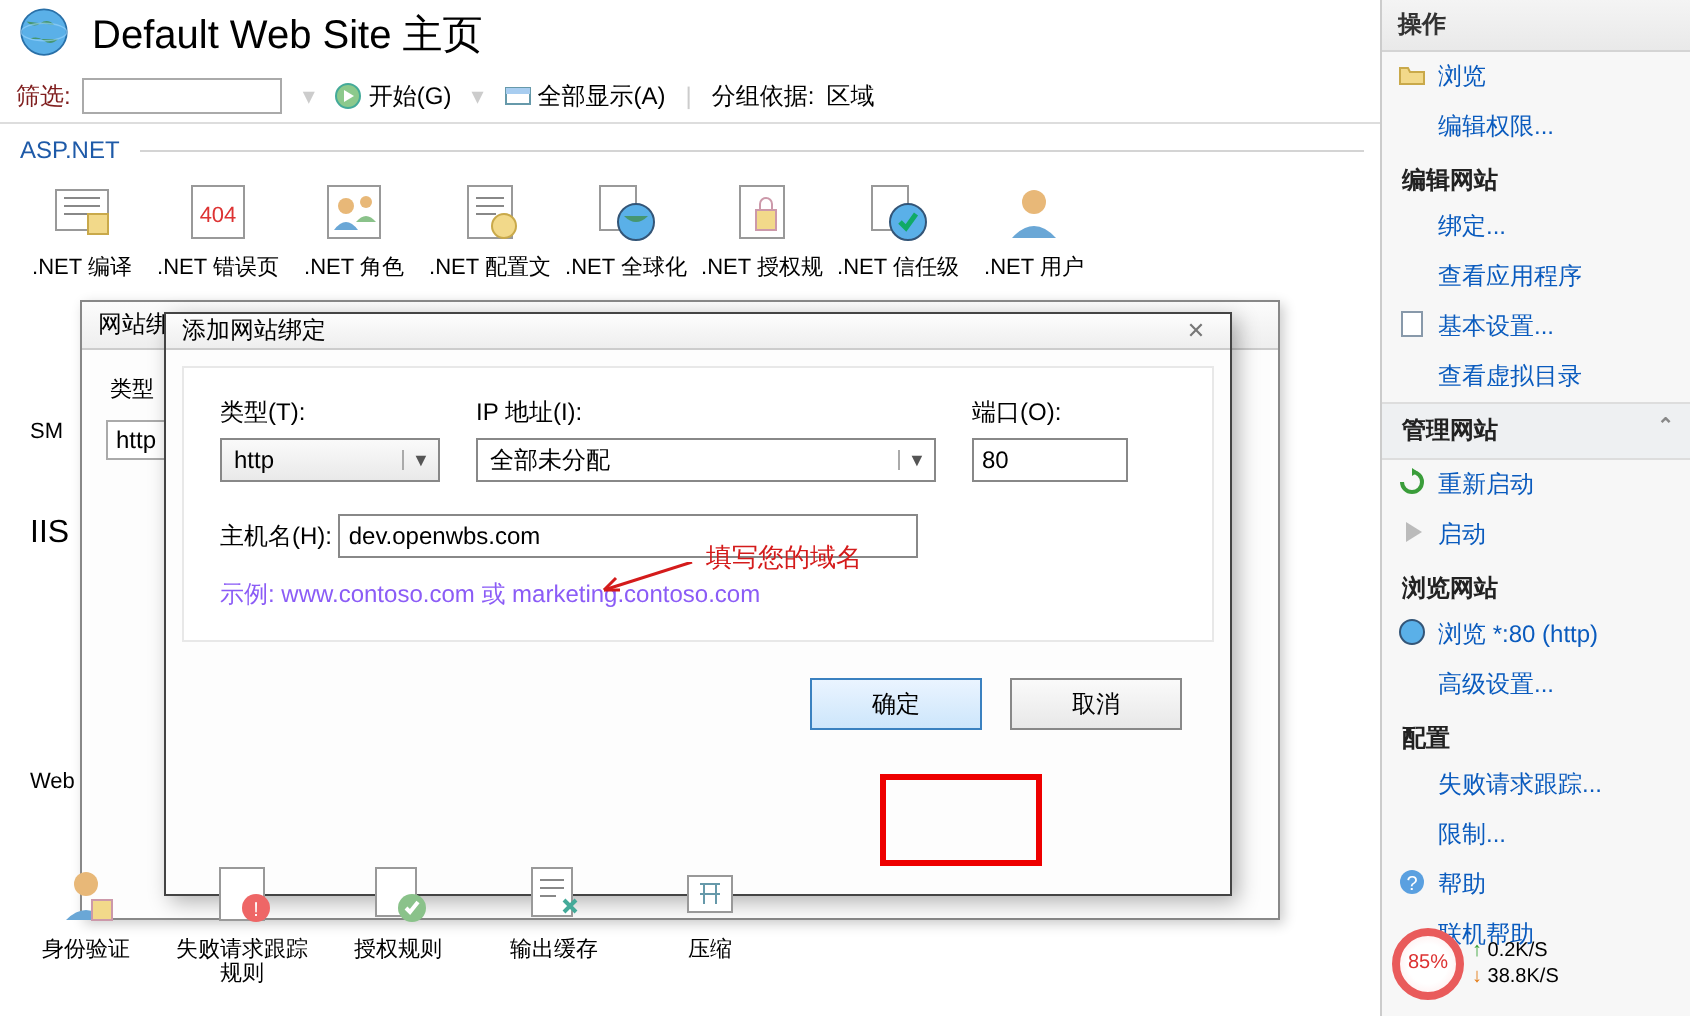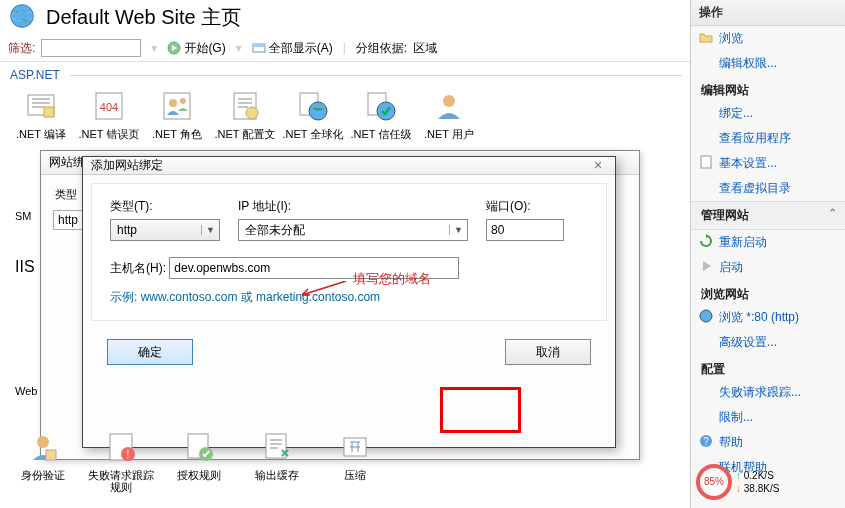--- a/index.html
+++ b/index.html
@@ -46,24 +46,24 @@
     .field-row { display: flex; gap: 18px; }
     .field-col { display: flex; flex-direction: column; }
     .field-label { font-size: 12px; margin-bottom: 4px; }
     .combo { display: flex; align-items: center; border: 1px solid #888; height: 22px; background: linear-gradient(#fafafa,#e9e9e9); }
     .combo .combo-text { padding: 0 6px; flex: 1; }
     .combo .combo-arrow { border-left: 1px solid #aaa; width: 18px; text-align: center; font-size: 9px; color: #555; }
     .combo.type { width: 110px; }
     .combo.ip { width: 230px; background: #fff; }
     .port-input { width: 78px; height: 22px; border: 1px solid #888; padding: 0 4px; font-size: 12px; }
     .host-input { width: 290px; height: 22px; border: 1px solid #888; padding: 0 4px; font-size: 12px; margin-top: 2px; }
-    .example-text { color: #0369a1; font-size: 12px; margin-top: 10px; }
+    .example-text { color: #8b5cf6; font-size: 12px; margin-top: 10px; }
     .annotation { color: #d41b1b; font-size: 13px; position: absolute; left: 270px; top: 87px; }
     .arrow-line { position: absolute; left: 215px; top: 98px; width: 52px; height: 16px; }
-    .button-row { display: flex; justify-content: space-between; gap: 14px; padding: 10px 24px; }
+    .button-row { display: flex; justify-content: flex-end; gap: 14px; padding: 10px 24px; }
     .dlg-btn { width: 86px; height: 26px; border: 1px solid #888; background: linear-gradient(#fafafa,#e8e8e8); font-size: 12px; }
     .ok-btn { border: 1px solid #3a81c0; background: linear-gradient(#eaf4ff,#cde6fb); }
     .red-highlight { position: absolute; border: 3px solid #e00; left: 357px; top: 230px; width: 81px; height: 46px; }
     
     
     .sb-header { background: linear-gradient(#f4f4f4,#e9e9e9); border-bottom: 1px solid #d4d4d4; padding: 4px 8px; font-weight: bold; font-size: 12px; color: #333; }
     .sb-link { padding: 4px 10px 4px 28px; color: #0a5bbe; font-size: 12px; position: relative; cursor: pointer; }
     .sb-group { padding: 6px 10px 2px; font-weight: bold; font-size: 12px; color: #222; }
     .sb-icon { position: absolute; left: 8px; top: 4px; width: 14px; height: 14px; display: flex; align-items: center; justify-content: center; }
     
@@ -163,20 +163,30 @@
       </div>
     <div class="icon-item">
         <div class="icon-box">
           <svg width="34" height="34">
             <rect x="4" y="4" width="18" height="22" fill="#fff" stroke="#999"></rect>
             <circle cx="22" cy="22" r="9" fill="#5ab0e8" stroke="#357"></circle>
             <path d="M16 19 Q22 25 28 19" fill="#3d8b3d" opacity="0.7"></path>
           </svg>
         </div>
         <span>.NET 全球化</span>
+      </div>
+    <div class="icon-item">
+        <div class="icon-box">
+          <svg width="34" height="34">
+            <rect x="6" y="4" width="22" height="26" fill="#fff" stroke="#999"></rect>
+            <rect x="14" y="16" width="10" height="10" fill="#f2d98a" stroke="#c9a"></rect>
+            <path d="M16 16 v-3 a3 3 0 0 1 6 0 v3" fill="none" stroke="#c9a"></path>
+          </svg>
+        </div>
+        <span>.NET 授权规</span>
       </div>
     <div class="icon-item">
         <div class="icon-box">
           <svg width="34" height="34">
             <rect x="4" y="4" width="18" height="22" fill="#fff" stroke="#999"></rect>
             <circle cx="22" cy="22" r="9" fill="#5ab0e8" stroke="#357"></circle>
             <path d="M18 22 l3 3 l5 -7" stroke="#1a6" stroke-width="2.5" fill="none"></path>
           </svg>
         </div>
         <span>.NET 信任级</span>

